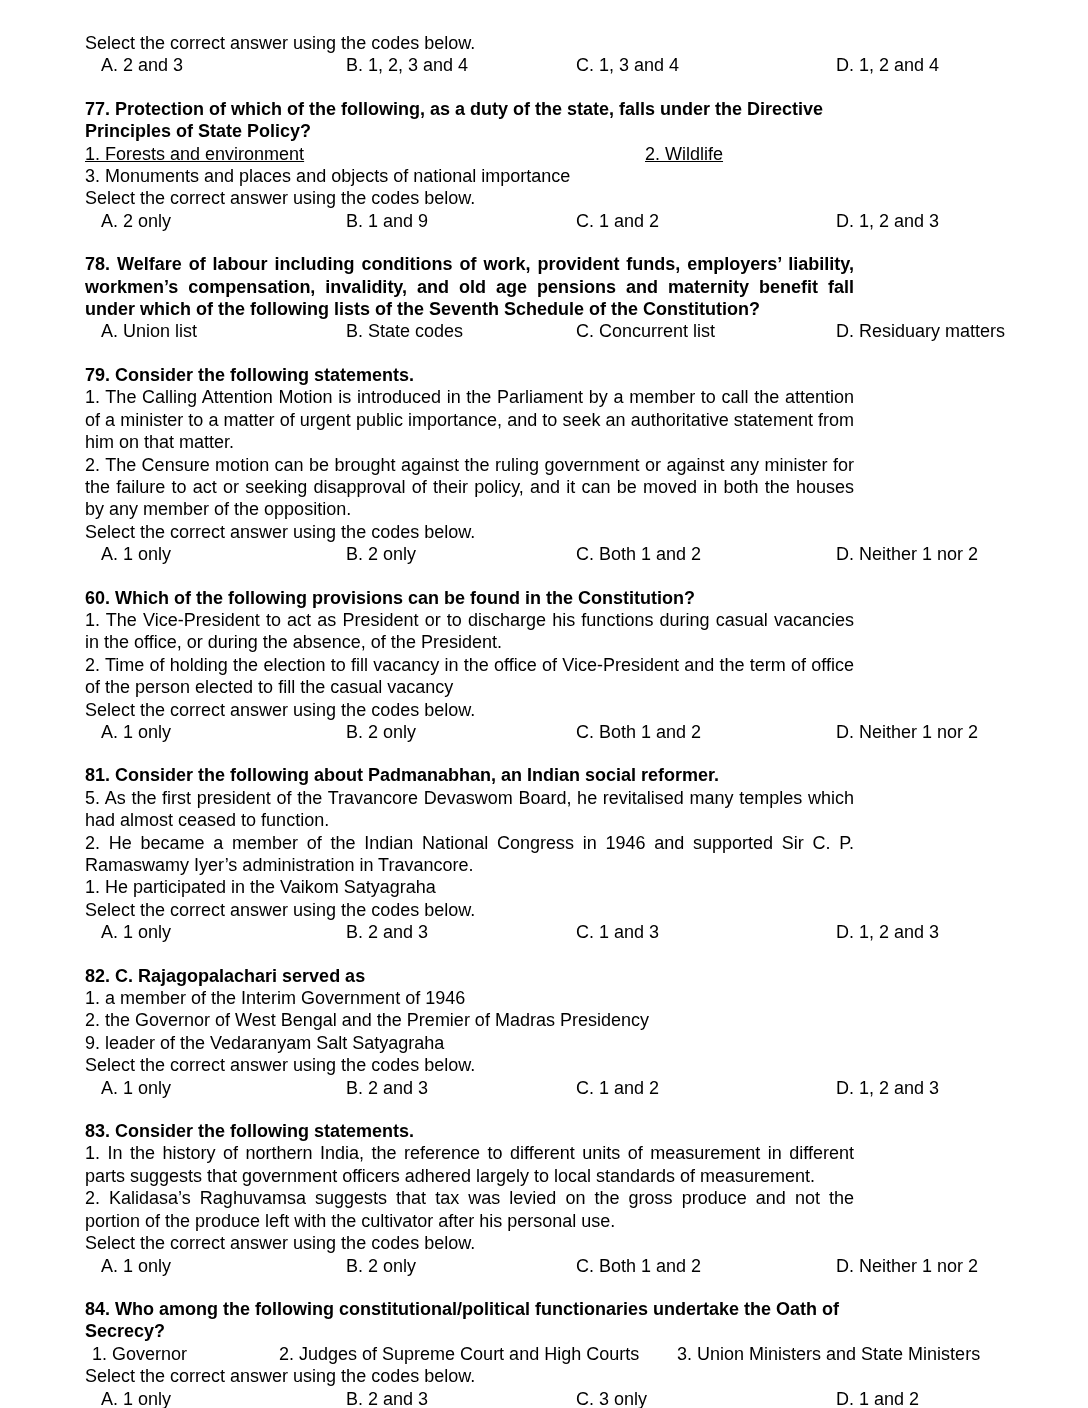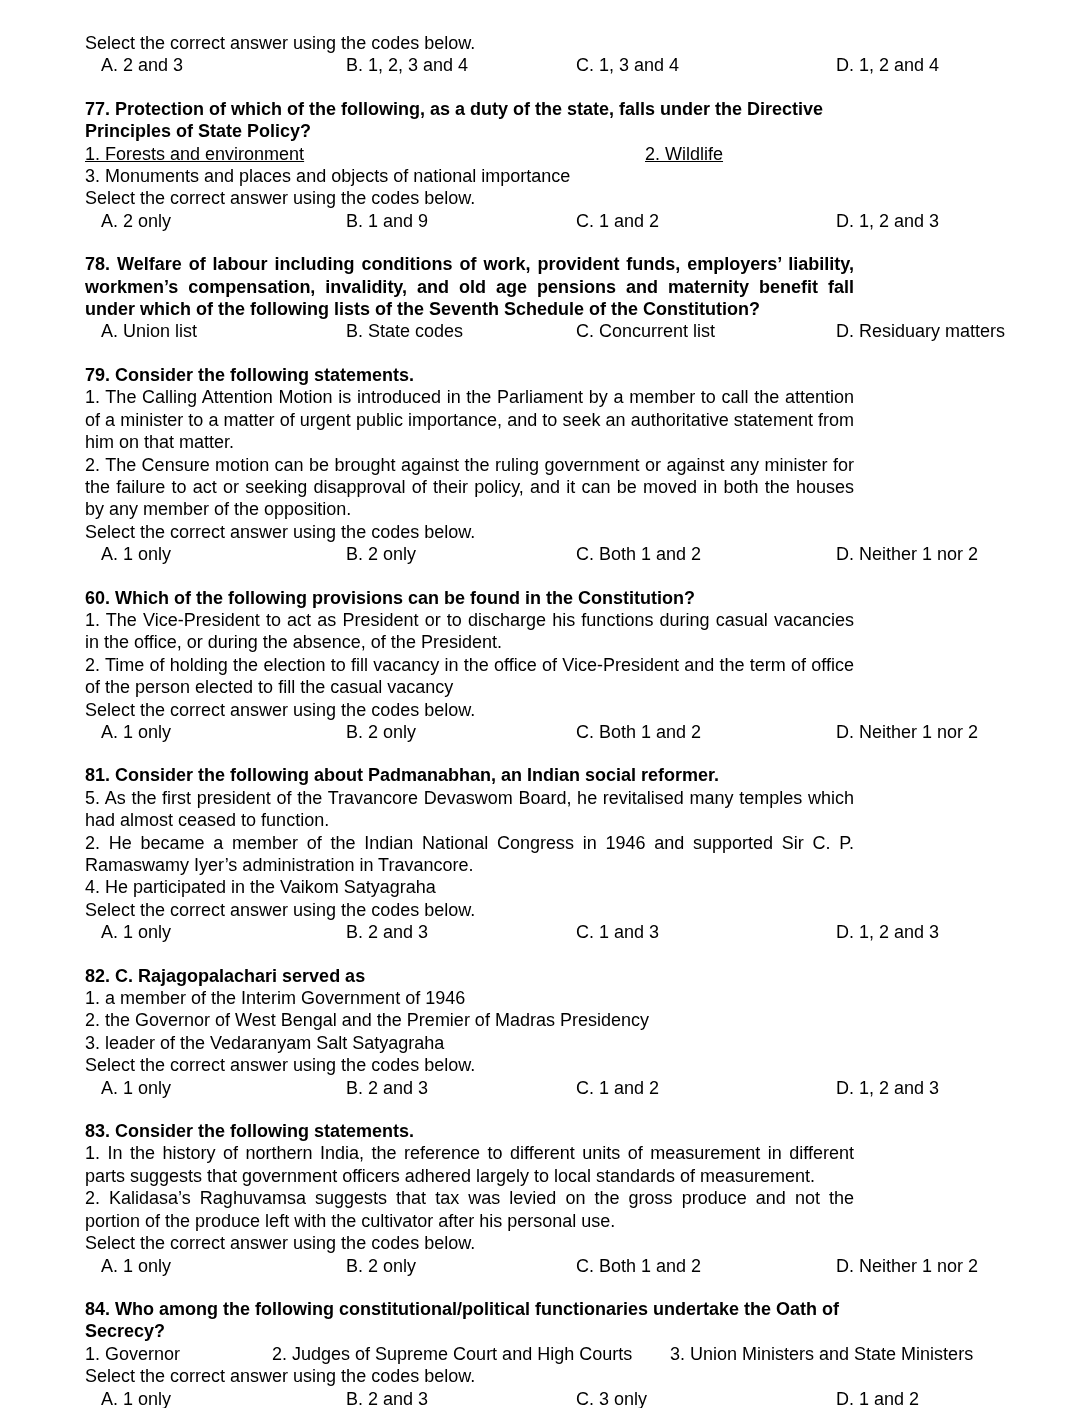--- a/index.html
+++ b/index.html
@@ -26,20 +26,21 @@
   }
   .options span { white-space: nowrap; margin-left: 16px; }
   .items-2 {
     display: grid;
     grid-template-columns: 560px 1fr;
     text-decoration: underline;
   }
   .items-3 {
     display: grid;
     grid-template-columns: 187px 398px 1fr;
+    margin-left: 7px;
   }
   .items-2 span, .items-3 span { white-space: nowrap; }
 </style>
 </head>
 <body>
 
 <div class="page">
 
   <section class="block">
     <div class="line">Select the correct answer using the codes below.</div>
@@ -100,35 +101,35 @@
       <span>B. 2 only</span>
       <span>C. Both 1 and 2</span>
       <span>D. Neither 1 nor 2</span>
     </div>
   </section>
 
   <section class="block q">
     <div class="title">81. Consider the following about Padmanabhan, an Indian social reformer.</div>
     <div class="just">5. As the first president of the Travancore Devaswom Board, he revitalised many temples which had almost ceased to function.</div>
     <div class="just">2. He became a member of the Indian National Congress in 1946 and supported Sir C. P. Ramaswamy Iyer’s administration in Travancore.</div>
-    <div class="line">4. He participated in the Vaikom Satyagraha</div>
+    <div class="line">1. He participated in the Vaikom Satyagraha</div>
     <div class="line">Select the correct answer using the codes below.</div>
     <div class="options">
       <span>A. 1 only</span>
       <span>B. 2 and 3</span>
       <span>C. 1 and 3</span>
       <span>D. 1, 2 and 3</span>
     </div>
   </section>
 
   <section class="block q">
     <div class="title">82. C. Rajagopalachari served as</div>
     <div class="line">1. a member of the Interim Government of 1946</div>
     <div class="line">2. the Governor of West Bengal and the Premier of Madras Presidency</div>
-    <div class="line">3. leader of the Vedaranyam Salt Satyagraha</div>
+    <div class="line">9. leader of the Vedaranyam Salt Satyagraha</div>
     <div class="line">Select the correct answer using the codes below.</div>
     <div class="options">
       <span>A. 1 only</span>
       <span>B. 2 and 3</span>
       <span>C. 1 and 2</span>
       <span>D. 1, 2 and 3</span>
     </div>
   </section>
 
   <section class="block q">

